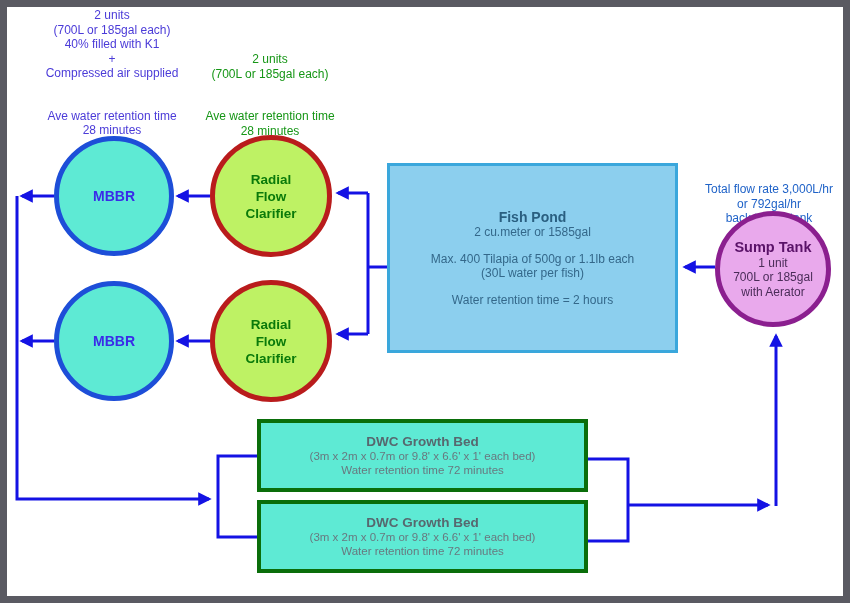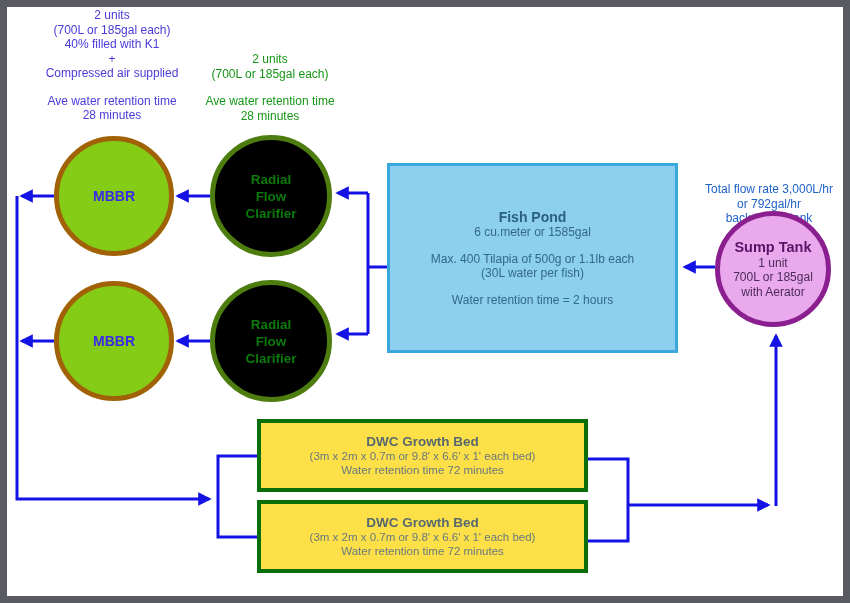--- a/index.html
+++ b/index.html
@@ -32,29 +32,29 @@
     justify-content: center;
     text-align: center;
     z-index: 2;
   }
   .ml { white-space: pre-line; }
 
   
   .circle { border-radius: 50%; }
   .mbbr {
     left: 54px; width: 120px; height: 120px;
-    background: #84cc16; border: 5px solid #a16207;
+    background: #5eead4; border: 5px solid #1d4ed8;
   }
   .mbbr-1 { top: 136px; }
   .mbbr-2 { top: 281px; }
   .mbbr .label { color: #3A2BE8; font-weight: bold; font-size: 14px; }
 
   .clarifier {
     left: 210px; width: 122px; height: 122px;
-    background: #000000; border: 5px solid #4d7c0f;
+    background: #bef264; border: 5px solid #b91c1c;
   }
   .clarifier-1 { top: 135px; }
   .clarifier-2 { top: 280px; }
   .clarifier .label { color: #0A7A0A; font-weight: bold; font-size: 13.5px; line-height: 17px; }
 
   .sump {
     left: 715px; top: 211px; width: 116px; height: 116px;
     background: #E9A9EC; border: 5px solid #8B1F8F;
   }
   .sump .title { color: #5A1268; font-weight: bold; font-size: 14.5px; margin-bottom: 1px; }
@@ -64,36 +64,36 @@
   .pond {
     left: 387px; top: 163px; width: 291px; height: 190px;
     background: #8CCFEE; border: 3px solid #3AA7DC;
   }
   .pond .title { color: #2A5F80; font-weight: bold; font-size: 14px; }
   .pond .body { color: #34688A; font-size: 12px; line-height: 14px; }
   .pond .gap { margin-top: 13px; }
 
   .dwc {
     left: 257px; width: 331px; height: 73px;
-    background: #fde047; border: 4px solid #0A6E0A;
+    background: #5eead4; border: 4px solid #0A6E0A;
   }
   .dwc-1 { top: 419px; }
   .dwc-2 { top: 500px; }
   .dwc .title { color: #57686F; font-weight: bold; font-size: 13.5px; }
   .dwc .body { color: #68787F; font-size: 11.5px; line-height: 14px; }
 
   
   .note {
     position: absolute;
     text-align: center;
     font-size: 12px;
     line-height: 14.5px;
     z-index: 2;
   }
-  .note .retention { margin-top: 13px; }
+  .note .retention { margin-top: 28px; }
   .note-mbbr { left: 12px; top: 8px; width: 200px; color: #4B3BD8; }
   .note-clarifier { left: 180px; top: 52px; width: 180px; color: #169616; }
   .note-sump { left: 690px; top: 158px; width: 158px; color: #2063C8; margin-top: 24px; }
 </style>
 </head>
 <body>
 
 <div class="stage">
 
   <svg class="connectors" viewBox="0 0 850 603" xmlns="http://www.w3.org/2000/svg">
@@ -156,21 +156,21 @@
 Clarifier</span>
   </div>
   <div class="node circle clarifier clarifier-2">
     <span class="label ml">Radial
 Flow
 Clarifier</span>
   </div>
 
   <div class="node pond">
     <div class="title">Fish Pond</div>
-    <div class="body">6 cu.meter or 1585gal</div>
+    <div class="body">2 cu.meter or 1585gal</div>
     <div class="body ml gap">Max. 400 Tilapia of 500g or 1.1lb each
 (30L water per fish)</div>
     <div class="body gap">Water retention time = 2 hours</div>
   </div>
 
   <div class="node circle sump">
     <div class="title">Sump Tank</div>
     <div class="body ml">1 unit
 700L or 185gal
 with Aerator</div>

